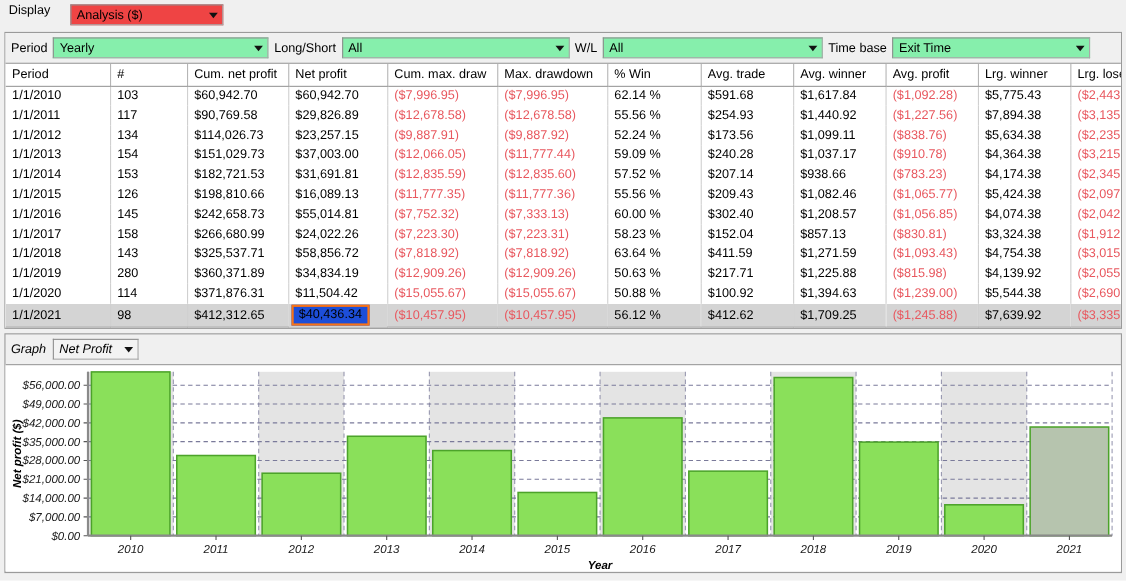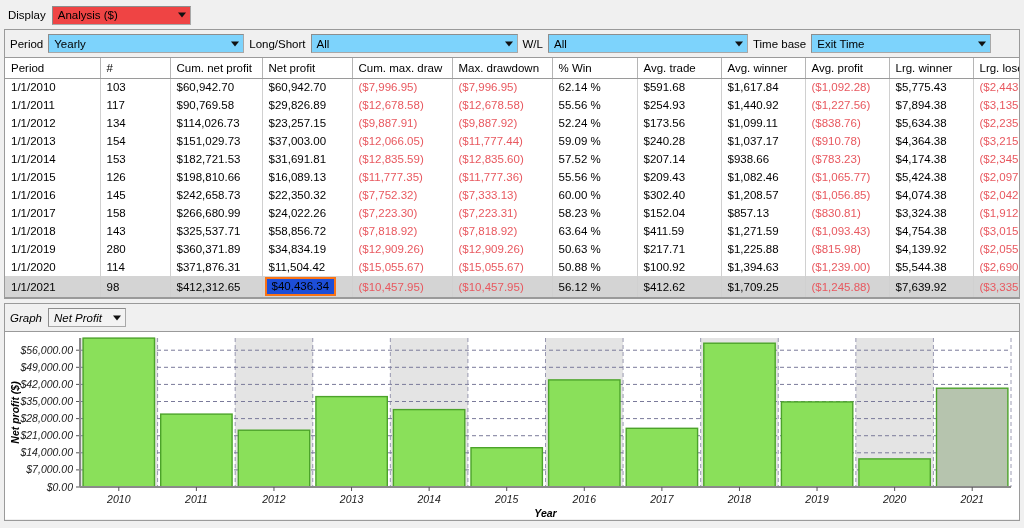--- a/index.html
+++ b/index.html
@@ -13,33 +13,33 @@
   #app {
     position: relative;
     width: 1024px; height: 528px;
     background: #f0f0f0;
     padding: 4px 4px 0 4px;
   }
 
   
   .display-bar {
     display: flex;
-    align-items: center;
-    gap: 6px;
+    align-items: flex-start;
+    gap: 18px;
     height: 22px;
     padding-left: 4px;
   }
   .lbl {
     font-size: 11.5px;
     color: #000;
     white-space: nowrap;
   }
   .combo {
     position: relative;
-    background: #7dd3fc;
+    background: #86efac;
     border: 1px solid #a8a8a8;
     border-top-color: #8d8d8d;
     border-left-color: #8d8d8d;
     height: 19px;
     display: flex;
     align-items: center;
     font-size: 11.5px;
     color: #000;
     padding: 0 18px 0 5px;
     cursor: default;
@@ -310,21 +310,21 @@
               <td>$209.43</td>
               <td>$1,082.46</td>
               <td class="neg">($1,065.77)</td>
               <td>$5,424.38</td>
               <td class="neg">($2,097.97)</td>
             </tr>
             <tr>
               <td>1/1/2016</td>
               <td>145</td>
               <td>$242,658.73</td>
-              <td>$22,350.32</td>
+              <td>$55,014.81</td>
               <td class="neg">($7,752.32)</td>
               <td class="neg">($7,333.13)</td>
               <td>60.00 %</td>
               <td>$302.40</td>
               <td>$1,208.57</td>
               <td class="neg">($1,056.85)</td>
               <td>$4,074.38</td>
               <td class="neg">($2,042.58)</td>
             </tr>
             <tr>

